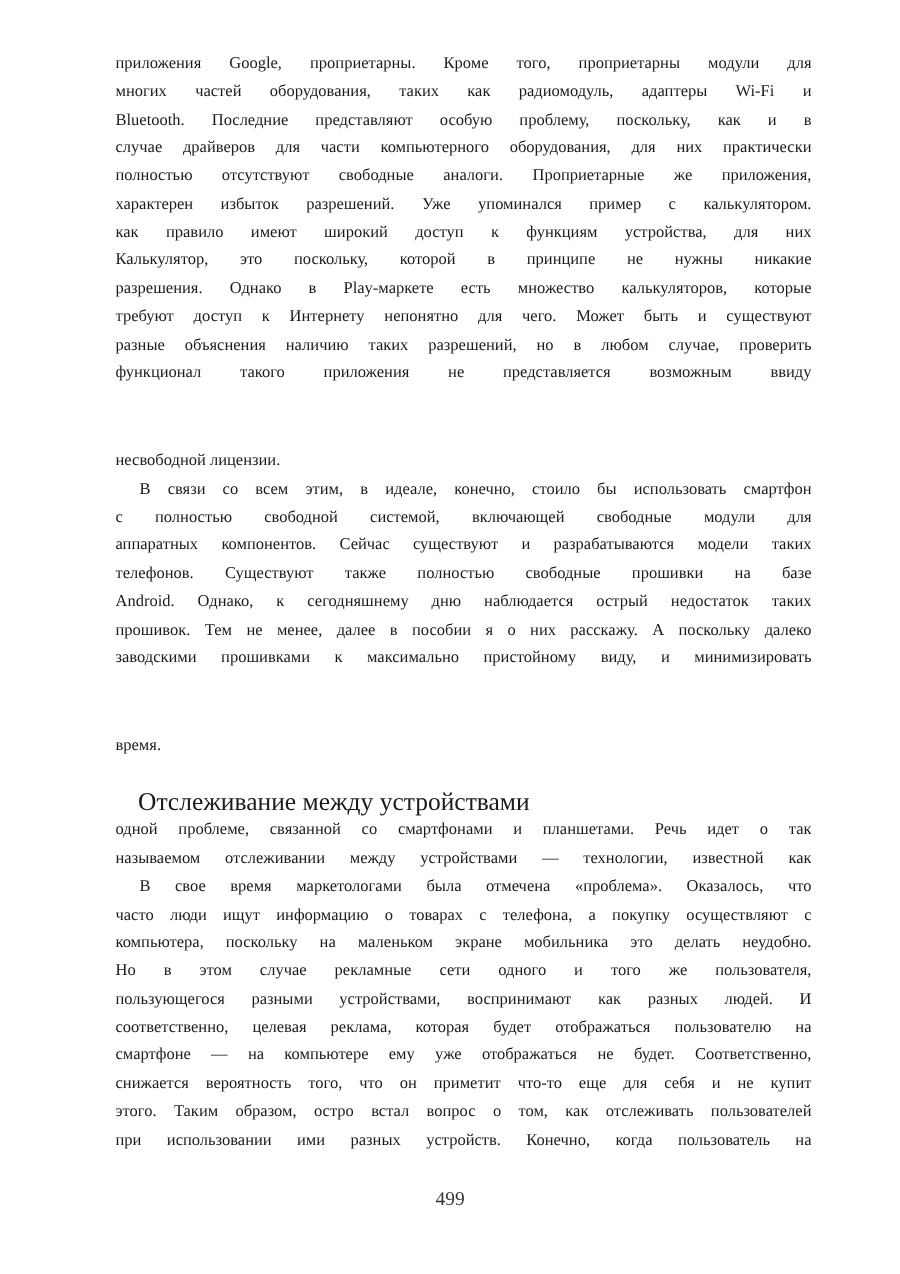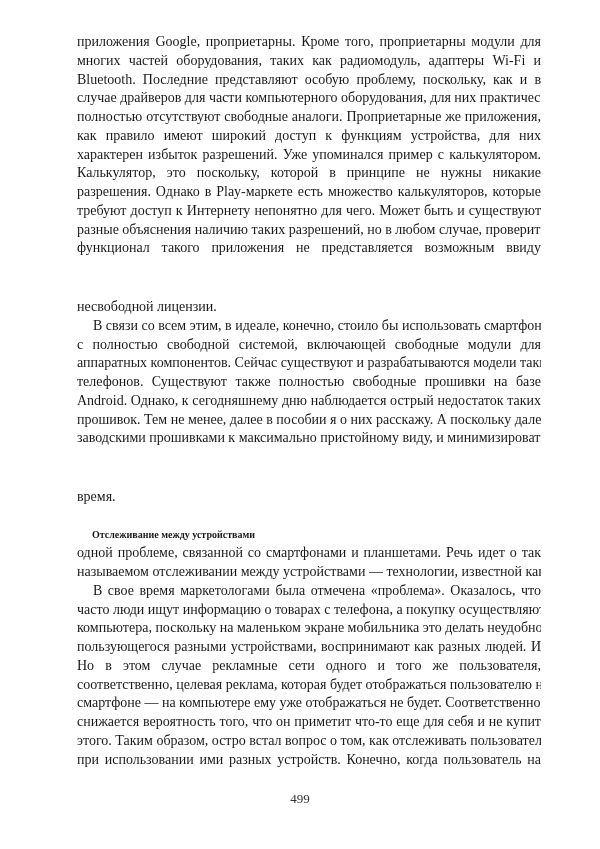--- a/index.html
+++ b/index.html
@@ -1,38 +1,38 @@
 <!DOCTYPE html>
 <html><head>
 <meta charset="utf-8">
 <style>
   html, body { margin:0; padding:0; background:#ffffff; }
   body { width:600px; height:849px; position:relative; overflow:hidden;
          font-family:"Liberation Serif","DejaVu Serif",serif; color:#1a1a1a; }
   .page { position:absolute; left:77px; top:33px; width:464px; }
-  .line { font-size:14px; line-height:18.75px; height:18.75px; white-space:nowrap;
+  .line { font-size:11px; line-height:18.75px; height:18.75px; white-space:nowrap;
           text-align:justify; text-align-last:justify; overflow:hidden; }
   .line.last { text-align-last:left;margin-top:40px; }
   .line.indent { padding-left:16px; }
-  .heading { font-size:10px; line-height:18.75px; font-weight:bold; padding-left:15px; margin-top:18.75px; }
+  .heading { font-size:17px; line-height:18.75px; font-weight:normal; padding-left:15px; margin-top:18.75px; }
   .pagenum { position:absolute; top:791px; left:0; width:600px; text-align:center;
              font-size:13px; color:#333; font-family:"Liberation Serif",serif; }
 </style>
 </head>
 <body>
 
 <div class="page">
   <div id="p0">
       <div class="line">приложения Google, проприетарны. Кроме того, проприетарны модули для</div>
       <div class="line">многих частей оборудования, таких как радиомодуль, адаптеры Wi-Fi и</div>
       <div class="line">Bluetooth. Последние представляют особую проблему, поскольку, как и в</div>
       <div class="line">случае драйверов для части компьютерного оборудования, для них практически</div>
       <div class="line">полностью отсутствуют свободные аналоги. Проприетарные же приложения,</div>
+      <div class="line">характерен избыток разрешений. Уже упоминался пример с калькулятором.</div>
       <div class="line">как правило имеют широкий доступ к функциям устройства, для них</div>
-      <div class="line">характерен избыток разрешений. Уже упоминался пример с калькулятором.</div>
       <div class="line">Калькулятор, это поскольку, которой в принципе не нужны никакие</div>
       <div class="line">разрешения. Однако в Play-маркете есть множество калькуляторов, которые</div>
       <div class="line">требуют доступ к Интернету непонятно для чего. Может быть и существуют</div>
       <div class="line">разные объяснения наличию таких разрешений, но в любом случае, проверить</div>
       <div class="line">функционал такого приложения не представляется возможным ввиду</div>
       <div class="line last">несвободной лицензии.</div>
     </div>
   <div id="p1">
       <div class="line indent">В связи со всем этим, в идеале, конечно, стоило бы использовать смартфон</div>
       <div class="line">с полностью свободной системой, включающей свободные модули для</div>
@@ -45,22 +45,22 @@
     </div>
   <div class="heading">Отслеживание между устройствами</div>
   <div id="p2">
       <div class="line">одной проблеме, связанной со смартфонами и планшетами. Речь идет о так</div>
       <div class="line">называемом отслеживании между устройствами — технологии, известной как</div>
     </div>
   <div id="p3">
       <div class="line indent">В свое время маркетологами была отмечена «проблема». Оказалось, что</div>
       <div class="line">часто люди ищут информацию о товарах с телефона, а покупку осуществляют с</div>
       <div class="line">компьютера, поскольку на маленьком экране мобильника это делать неудобно.</div>
+      <div class="line">Но в этом случае рекламные сети одного и того же пользователя,</div>
       <div class="line">пользующегося разными устройствами, воспринимают как разных людей. И</div>
-      <div class="line">Но в этом случае рекламные сети одного и того же пользователя,</div>
       <div class="line">соответственно, целевая реклама, которая будет отображаться пользователю на</div>
       <div class="line">смартфоне — на компьютере ему уже отображаться не будет. Соответственно,</div>
       <div class="line">снижается вероятность того, что он приметит что-то еще для себя и не купит</div>
       <div class="line">этого. Таким образом, остро встал вопрос о том, как отслеживать пользователей</div>
       <div class="line">при использовании ими разных устройств. Конечно, когда пользователь на</div>
     </div>
 </div>
 
 <div class="pagenum">499</div>
 

